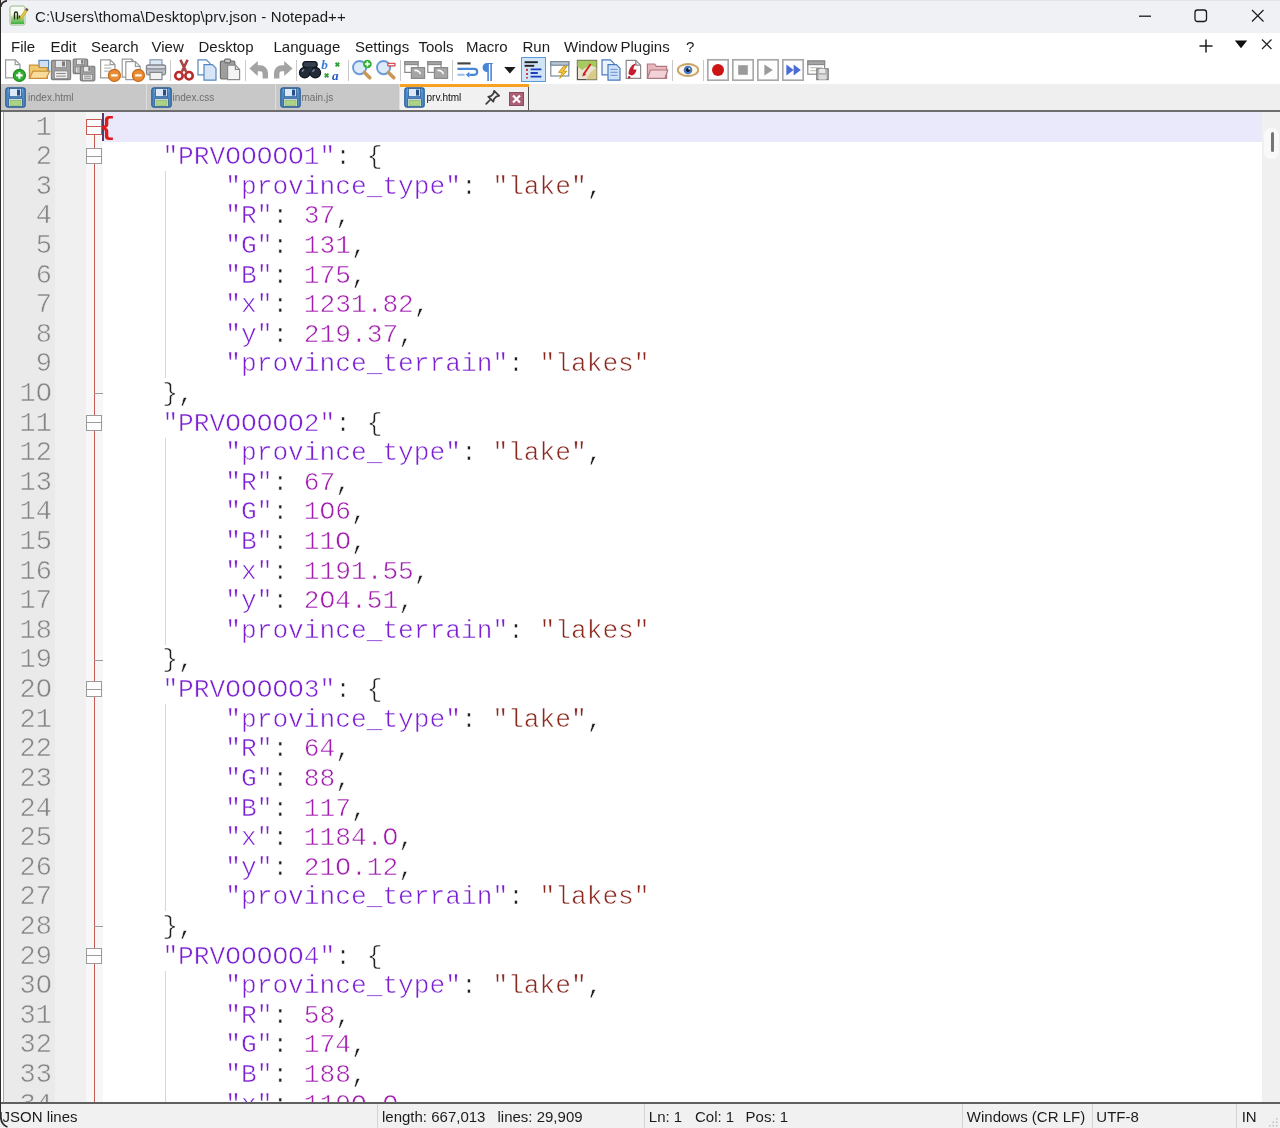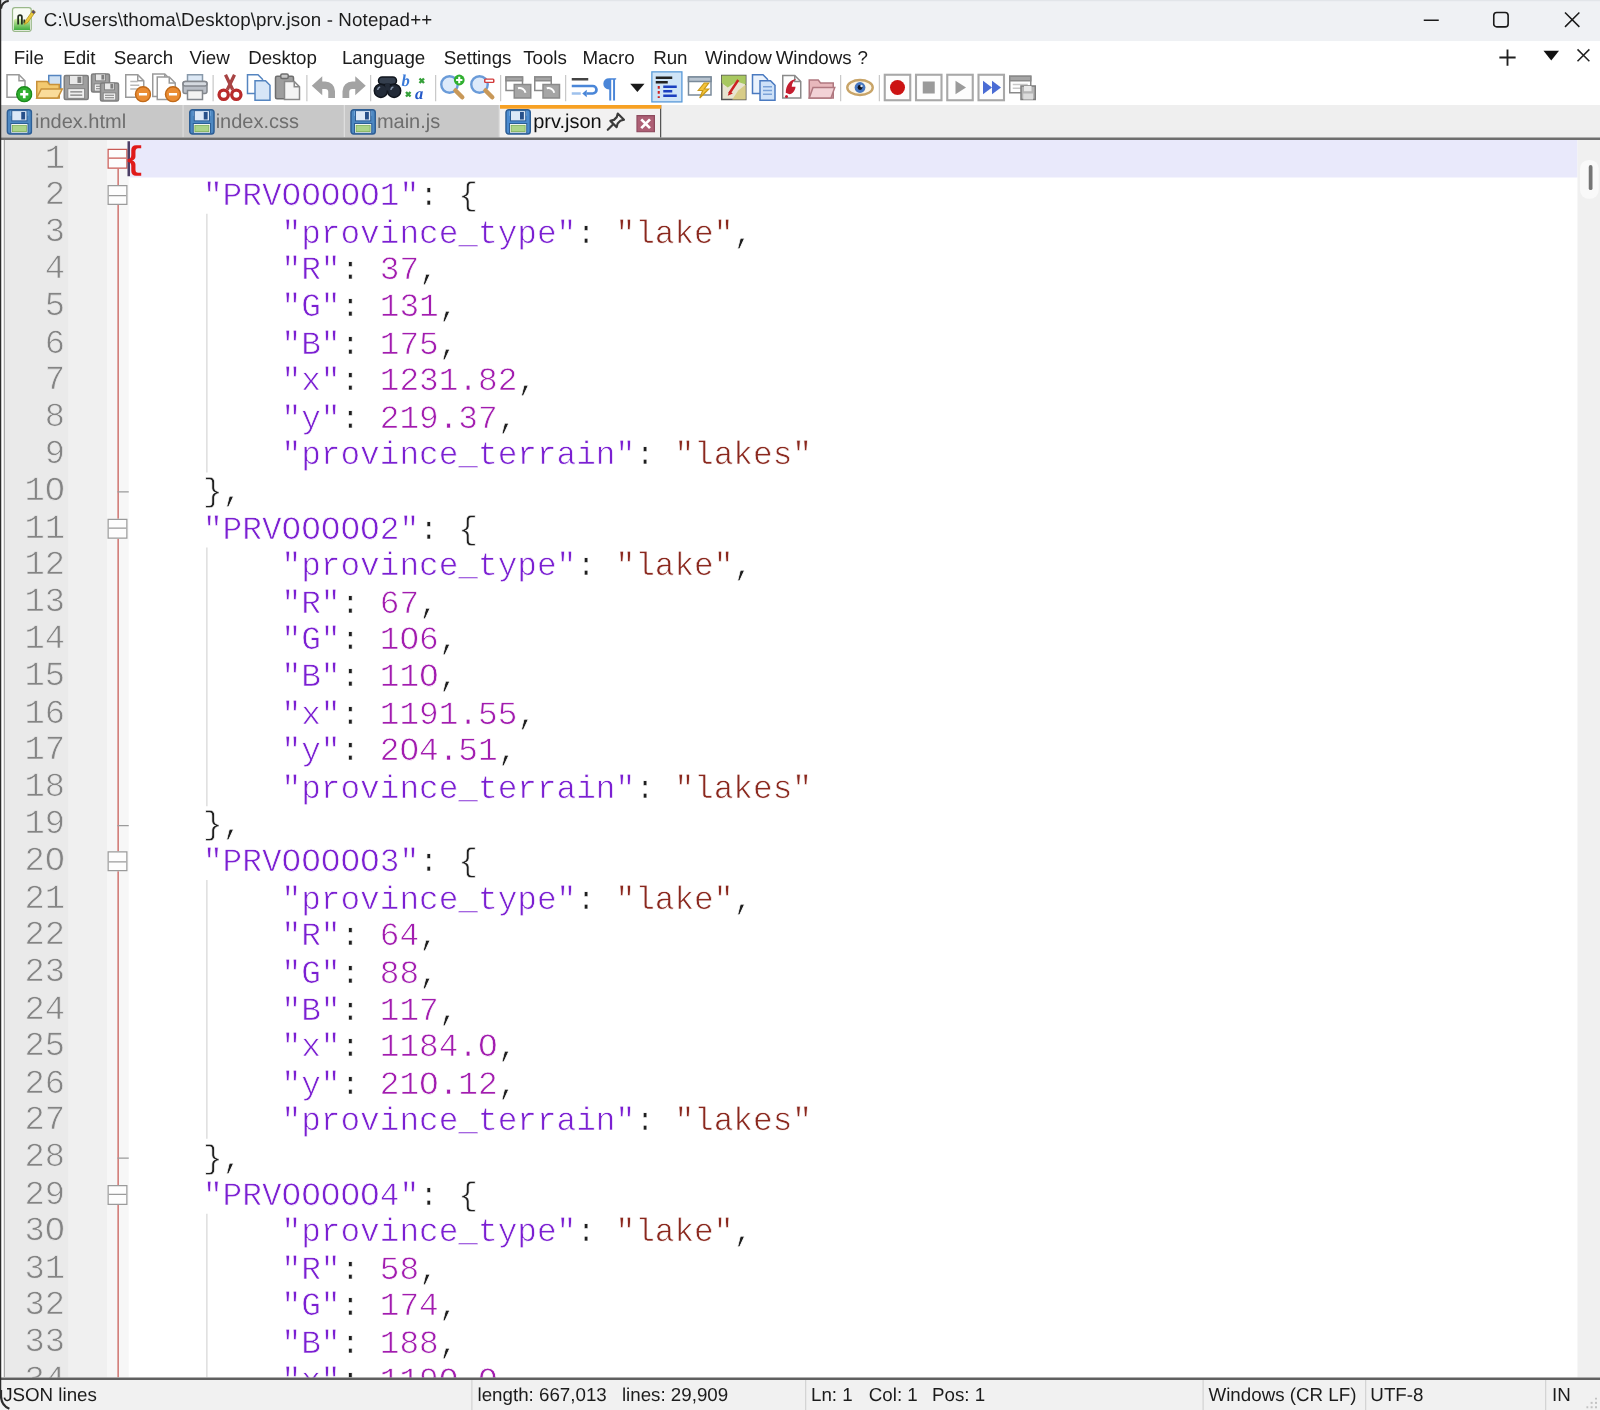--- a/index.html
+++ b/index.html
@@ -9,21 +9,21 @@
 #title-txt{left:35px;top:0;height:32px;line-height:33px;font-size:15px;color:#1c1c1c;letter-spacing:.1px}
 
 #menubar{left:0;top:33px;width:1280px;height:24px;background:#fff}
 .mi{position:absolute;top:0;height:25px;line-height:28px;font-size:15px;color:#1b1b1b}
 
 #toolbar{left:0;top:57px;width:1280px;height:27px;background:#fff}
 .tbsep{position:absolute;top:3px;width:1px;height:21px;background:#c9c9c9}
 
 #tabbar{left:0;top:84px;width:1280px;height:27px;background:#efefef}
 .tab{position:absolute;top:84px;height:26px;background:#c8c8c8}
-.tab .lbl{position:absolute;top:0;height:28px;line-height:27px;font-size:16px;color:#6e6e6e}
+.tab .lbl{position:absolute;top:0;height:28px;line-height:27px;font-size:10px;color:#6e6e6e}
 #tab-act{background:#f2f1f1}
 #tab-act .lbl{color:#111}
 #tabline{left:0;top:109.6px;width:1280px;height:2px;background:#6e6e6e}
 
 #editor{left:0;top:111.5px;width:1280px;height:990.5px;background:#fff;overflow:hidden}
 #margin-num{left:4px;top:0;width:51px;height:990.5px;background:#eaeaea}
 #margin-bk{left:55px;top:0;width:31px;height:990.5px;background:#f0f0f0}
 #margin-fold{left:86px;top:0;width:16.5px;height:990.5px;background:#f7f7f7}
 #lnums{left:0;top:2px;width:52px;text-align:right;-webkit-text-stroke:.55px #eaeaea;font-family:"Liberation Mono",monospace;font-size:27px;line-height:29.61px;color:#848484;white-space:pre}
 #code{left:99.5px;top:2px;-webkit-text-stroke:.55px #fff;font-family:"Liberation Mono",monospace;font-size:26.2px;line-height:29.61px;color:#1f1f1f;white-space:pre}
@@ -82,21 +82,21 @@
     <span class="mi" style="left:50.5px">Edit</span>
     <span class="mi" style="left:91px">Search</span>
     <span class="mi" style="left:151.5px">View</span>
     <span class="mi" style="left:198.5px">Desktop</span>
     <span class="mi" style="left:273.5px">Language</span>
     <span class="mi" style="left:355px">Settings</span>
     <span class="mi" style="left:418.5px">Tools</span>
     <span class="mi" style="left:466px">Macro</span>
     <span class="mi" style="left:522.5px">Run</span>
     <span class="mi" style="left:564px">Window</span>
-    <span class="mi" style="left:620.5px">Windows</span>
+    <span class="mi" style="left:620.5px">Plugins</span>
     <span class="mi" style="left:686px">?</span>
   </div>
 <svg class="abs" style="left:1198px;top:38px" width="16" height="16" viewBox="0 0 16 16">
     <path d="M8 1.5 v13 M1.5 8 h13" stroke="#1f1f1f" stroke-width="1.5"></path>
   </svg>
 <svg class="abs" style="left:1234px;top:32px" width="14" height="25" viewBox="0 0 14 25">
     <path d="M.8 8.5 h12.4 l-6.2 7.8 z" fill="#111"></path>
   </svg>
 <svg class="abs" style="left:1261px;top:32px" width="12" height="25" viewBox="0 0 12 25">
     <path d="M1 7.5 L10.5 17 M10.5 7.5 L1 17" stroke="#222" stroke-width="1.2"></path>
@@ -324,21 +324,21 @@
   </div>
 <svg class="abs" style="left:280.0px;top:87px" width="21" height="21" viewBox="0 0 21 21">
     <rect x=".8" y=".8" width="19.4" height="19.4" rx="2.2" fill="#4d88c2" stroke="#2d5e95" stroke-width="1.2"></rect>
     <path d="M3.2 1.5 q7 2.5 14.5 0 l0 4 q-7 2 -14.5 0 z" fill="#74aade" opacity=".8"></path>
     <rect x="4.4" y="1.5" width="12.2" height="8.2" fill="#dde9f7" stroke="#2d5e95" stroke-width=".8"></rect>
     <rect x="12" y="2.6" width="3.1" height="6" fill="#27508a"></rect>
     <rect x="3.6" y="11.8" width="13.8" height="7.8" fill="#f2f6ee" stroke="#2d5e95" stroke-width=".8"></rect>
     <rect x="4.9" y="13.4" width="11.2" height="4.9" fill="#abd489" stroke="#7aab55" stroke-width=".6"></rect>
   </svg>
 <div class="tab" id="tab-act" style="left:399.5px;width:129px;border-right:1.5px solid #555">
-    <span class="lbl" style="left:27px">prv.json</span>
+    <span class="lbl" style="left:27px">prv.html</span>
   </div>
 <div class="abs" style="left:399.5px;top:83.5px;width:129px;height:3.8px;background:#f7a124"></div>
 <svg class="abs" style="left:404px;top:87px" width="21" height="21" viewBox="0 0 21 21">
     <rect x=".8" y=".8" width="19.4" height="19.4" rx="2.2" fill="#4b8bd0" stroke="#2d5e95" stroke-width="1.2"></rect>
     <path d="M3.2 1.5 q7 2.5 14.5 0 l0 4 q-7 2 -14.5 0 z" fill="#74aade" opacity=".8"></path>
     <rect x="4.4" y="1.5" width="12.2" height="8.2" fill="#dde9f7" stroke="#2d5e95" stroke-width=".8"></rect>
     <rect x="12" y="2.6" width="3.1" height="6" fill="#27508a"></rect>
     <rect x="3.6" y="11.8" width="13.8" height="7.8" fill="#f2f6ee" stroke="#2d5e95" stroke-width=".8"></rect>
     <rect x="4.9" y="13.4" width="11.2" height="4.9" fill="#abd489" stroke="#7aab55" stroke-width=".6"></rect>
   </svg>

